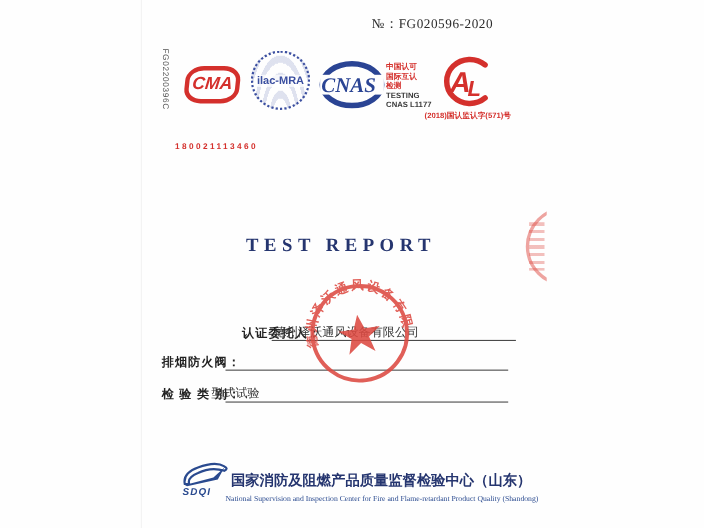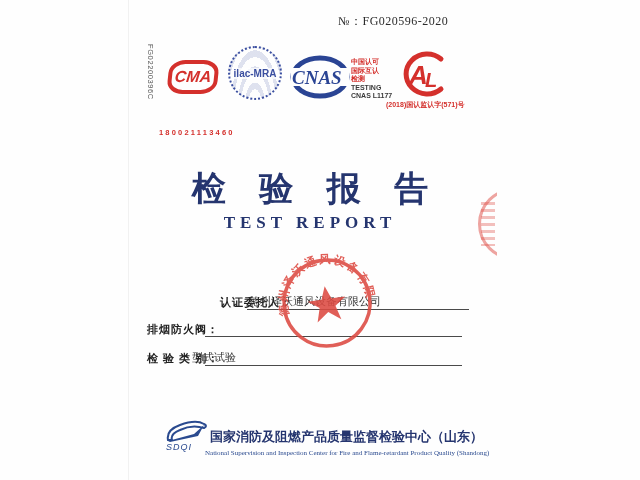--- a/index.html
+++ b/index.html
@@ -55,21 +55,21 @@
 
   
   .edge-stamp { position:absolute; left:471px; top:186px; width:26px; height:76px; overflow:hidden; }
   .edge-stamp-circle { position:absolute; left:7px; top:2px; width:72px; height:72px; border-radius:50%;
     border:3px solid rgba(221,74,66,0.5); box-sizing:border-box; }
   .edge-stamp-frag { position:absolute; left:10px; top:16px; width:14px; height:44px;
     background:repeating-linear-gradient(180deg, rgba(221,74,66,0.35) 0 3px, transparent 3px 7px); }
 
   
   .footer-logo { position:absolute; left:164px; top:420px; }
-  .footer-logo-text { position:absolute; left:166px; top:442px; color:#2a4a8f; font-weight:normal;
+  .footer-logo-text { position:absolute; left:166px; top:442px; color:#2a4a8f; font-weight:bold;
     font-style:italic; font-size:9px; letter-spacing:1px; }
   .footer-cn { position:absolute; left:210px; top:428px; font-size:13px; font-weight:bold;
     color:#25356f; letter-spacing:0; white-space:nowrap; }
   .footer-en { position:absolute; left:205px; top:449px; font-family:"Liberation Serif", serif;
     font-size:7px; color:#2a4a8f; white-space:nowrap; }
 </style>
 </head>
 <body>
 
 <div class="page">
@@ -101,21 +101,20 @@
     <div class="en">CNAS L1177</div>
   </div>
 
   <svg class="cal-logo" width="56" height="48" viewBox="0 0 56 48">
     <path d="M45 9 A21 20 0 1 0 45 39" fill="none" stroke="#d4302c" stroke-width="5" stroke-linecap="round"></path>
     <text x="13" y="34" font-size="26" font-weight="bold" font-style="italic" fill="#d4302c" font-family="Liberation Sans, sans-serif">A</text>
     <text x="29" y="37" font-size="20" font-weight="bold" font-style="italic" fill="#d4302c" font-family="Liberation Sans, sans-serif">L</text>
   </svg>
   <div class="cal-caption">(2018)国认监认字(571)号</div>
 
-  <div class="title-cn">检 验 报 告</div>
   <div class="title-en">TEST REPORT</div>
 
   <div class="edge-stamp">
     <div class="edge-stamp-circle"></div>
     <div class="edge-stamp-frag"></div>
   </div>
 
   <div class="frm-label" style="left:188px; top:295px;margin-left:32px;">认证委托人：</div>
   <div class="frm-value" style="left:249px; top:294px;">德州泽沃通风设备有限公司</div>
   <div class="frm-line" style="left:247px; top:309px; width:222px;"></div>

